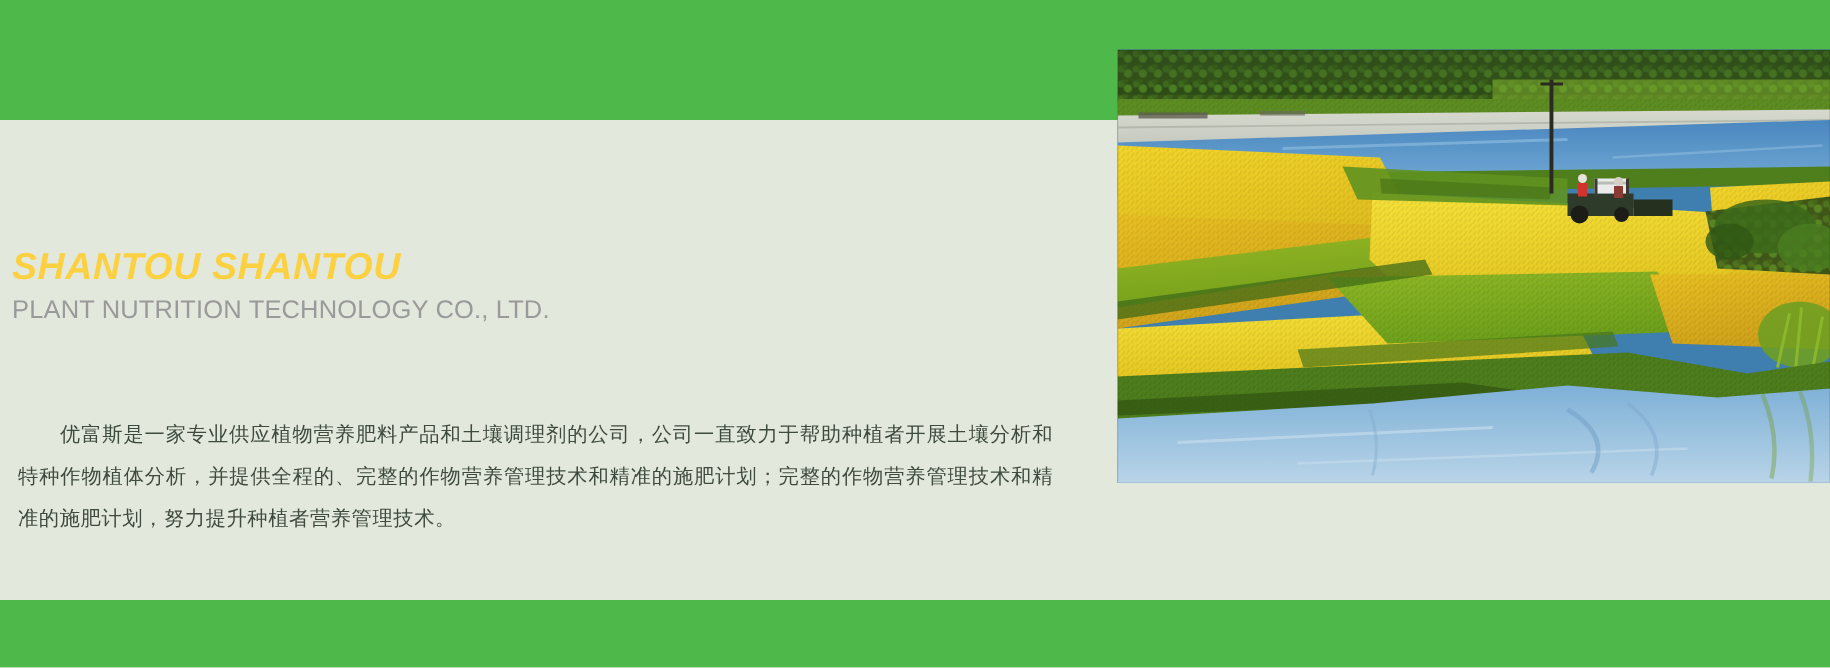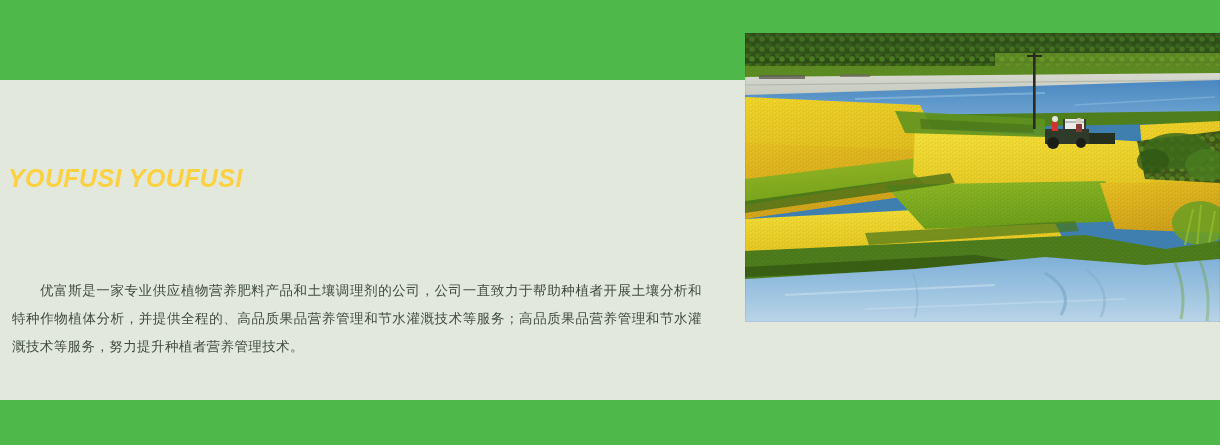--- a/index.html
+++ b/index.html
@@ -111,25 +111,26 @@
 </style>
 </head>
 <body>
 
 <div class="page">
 
   <div class="bar-top"></div>
 
   <div class="content">
 
-    <div class="brand-en">YOUFUSI YOUFUSI</div>
-
-
-
-    <div class="body-copy">优富斯是一家专业供应植物营养肥料产品和土壤调理剂的公司，公司一直致力于帮助种植者开展土壤分析和特种作物植体分析，并提供全程的、高品质果品营养管理和节水灌溉技术等服务；高品质果品营养管理和节水灌溉技术等服务，努力提升种植者营养管理技术。</div>
+    <div class="brand-en">SHANTOU SHANTOU</div>
+
+    <div class="brand-sub">PLANT NUTRITION TECHNOLOGY CO., LTD.</div>
+
+
+    <div class="body-copy">优富斯是一家专业供应植物营养肥料产品和土壤调理剂的公司，公司一直致力于帮助种植者开展土壤分析和特种作物植体分析，并提供全程的、完整的作物营养管理技术和精准的施肥计划；完整的作物营养管理技术和精准的施肥计划，努力提升种植者营养管理技术。</div>
 
   </div>
 
   <div class="photo">
     <svg viewBox="0 0 475 289" preserveAspectRatio="none">
       <defs>
         <linearGradient id="gSky" x1="0" y1="0" x2="0" y2="1">
           <stop offset="0" stop-color="#2f4f1f"></stop>
           <stop offset="1" stop-color="#44691f"></stop>
         </linearGradient>

